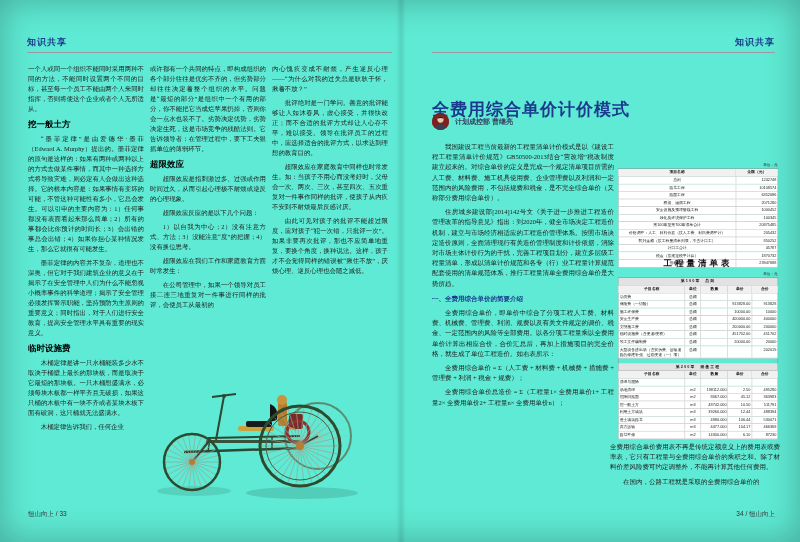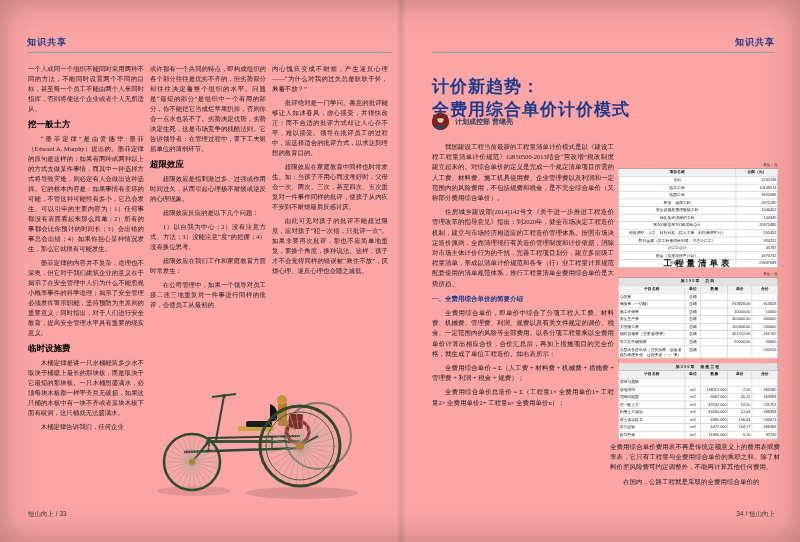--- a/index.html
+++ b/index.html
@@ -1,16 +1,16 @@
 <!DOCTYPE html>
 <html><head>
 <meta charset="utf-8">
 <style>
   html,body{margin:0;padding:0;width:800px;height:542px;overflow:hidden;background:#b9b9b9;}
-  .spread{position:absolute;inset:0;background:#fca5a5;box-shadow:inset 0 0 34px rgba(0,0,0,.28);
+  .spread{position:absolute;inset:0;background:#5eead4;box-shadow:inset 0 0 34px rgba(0,0,0,.28);
           font-family:"Liberation Serif","DejaVu Serif",serif;color:#1c1c1c;}
   .fold{position:absolute;left:396px;top:0;width:10px;height:542px;
         background:linear-gradient(90deg,rgba(0,0,0,0) 0%,rgba(0,0,0,.10) 50%,rgba(0,0,0,0) 100%);}
   .page{position:absolute;top:0;height:542px;}
   .page.left{left:0;width:400px;}
   .page.right{left:400px;width:400px;}
 
   .pg-header{position:absolute;top:36px;font-family:"Liberation Sans","DejaVu Sans",sans-serif;
              font-weight:bold;font-size:9px;color:#1b3a8e;letter-spacing:1px;}
   .page.left .pg-header{left:27px;}
@@ -240,21 +240,21 @@
       </svg>
     </figure>
 
     <div class="pg-footer">恒山向上 / 33</div>
   </section>
 
   <section class="page right">
     <div class="pg-header">知识共享</div>
     <div class="pg-rule"></div>
 
-    <h1 class="title"><span>计价新趋势：</span><br>
+    <h1 class="title"><br>
       <span>全费用综合单价计价模式</span></h1>
 
     <div class="author-row">
       <span class="avatar">
         <svg viewBox="0 0 17 17" width="17" height="17">
           <rect width="17" height="17" fill="#7d2020"></rect>
           <circle cx="8.5" cy="6.6" r="3.1" fill="#e9c8a6"></circle>
           <path d="M8.5 3.2 a3.2 3.2 0 0 1 3.1 2.6 q-3.1 -1.4 -6.2 0 a3.2 3.2 0 0 1 3.1 -2.6z" fill="#2a1b14"></path>
           <path d="M3 17 q1 -6 5.5 -6 q4.5 0 5.5 6 z" fill="#3a3f52"></path>
         </svg>

